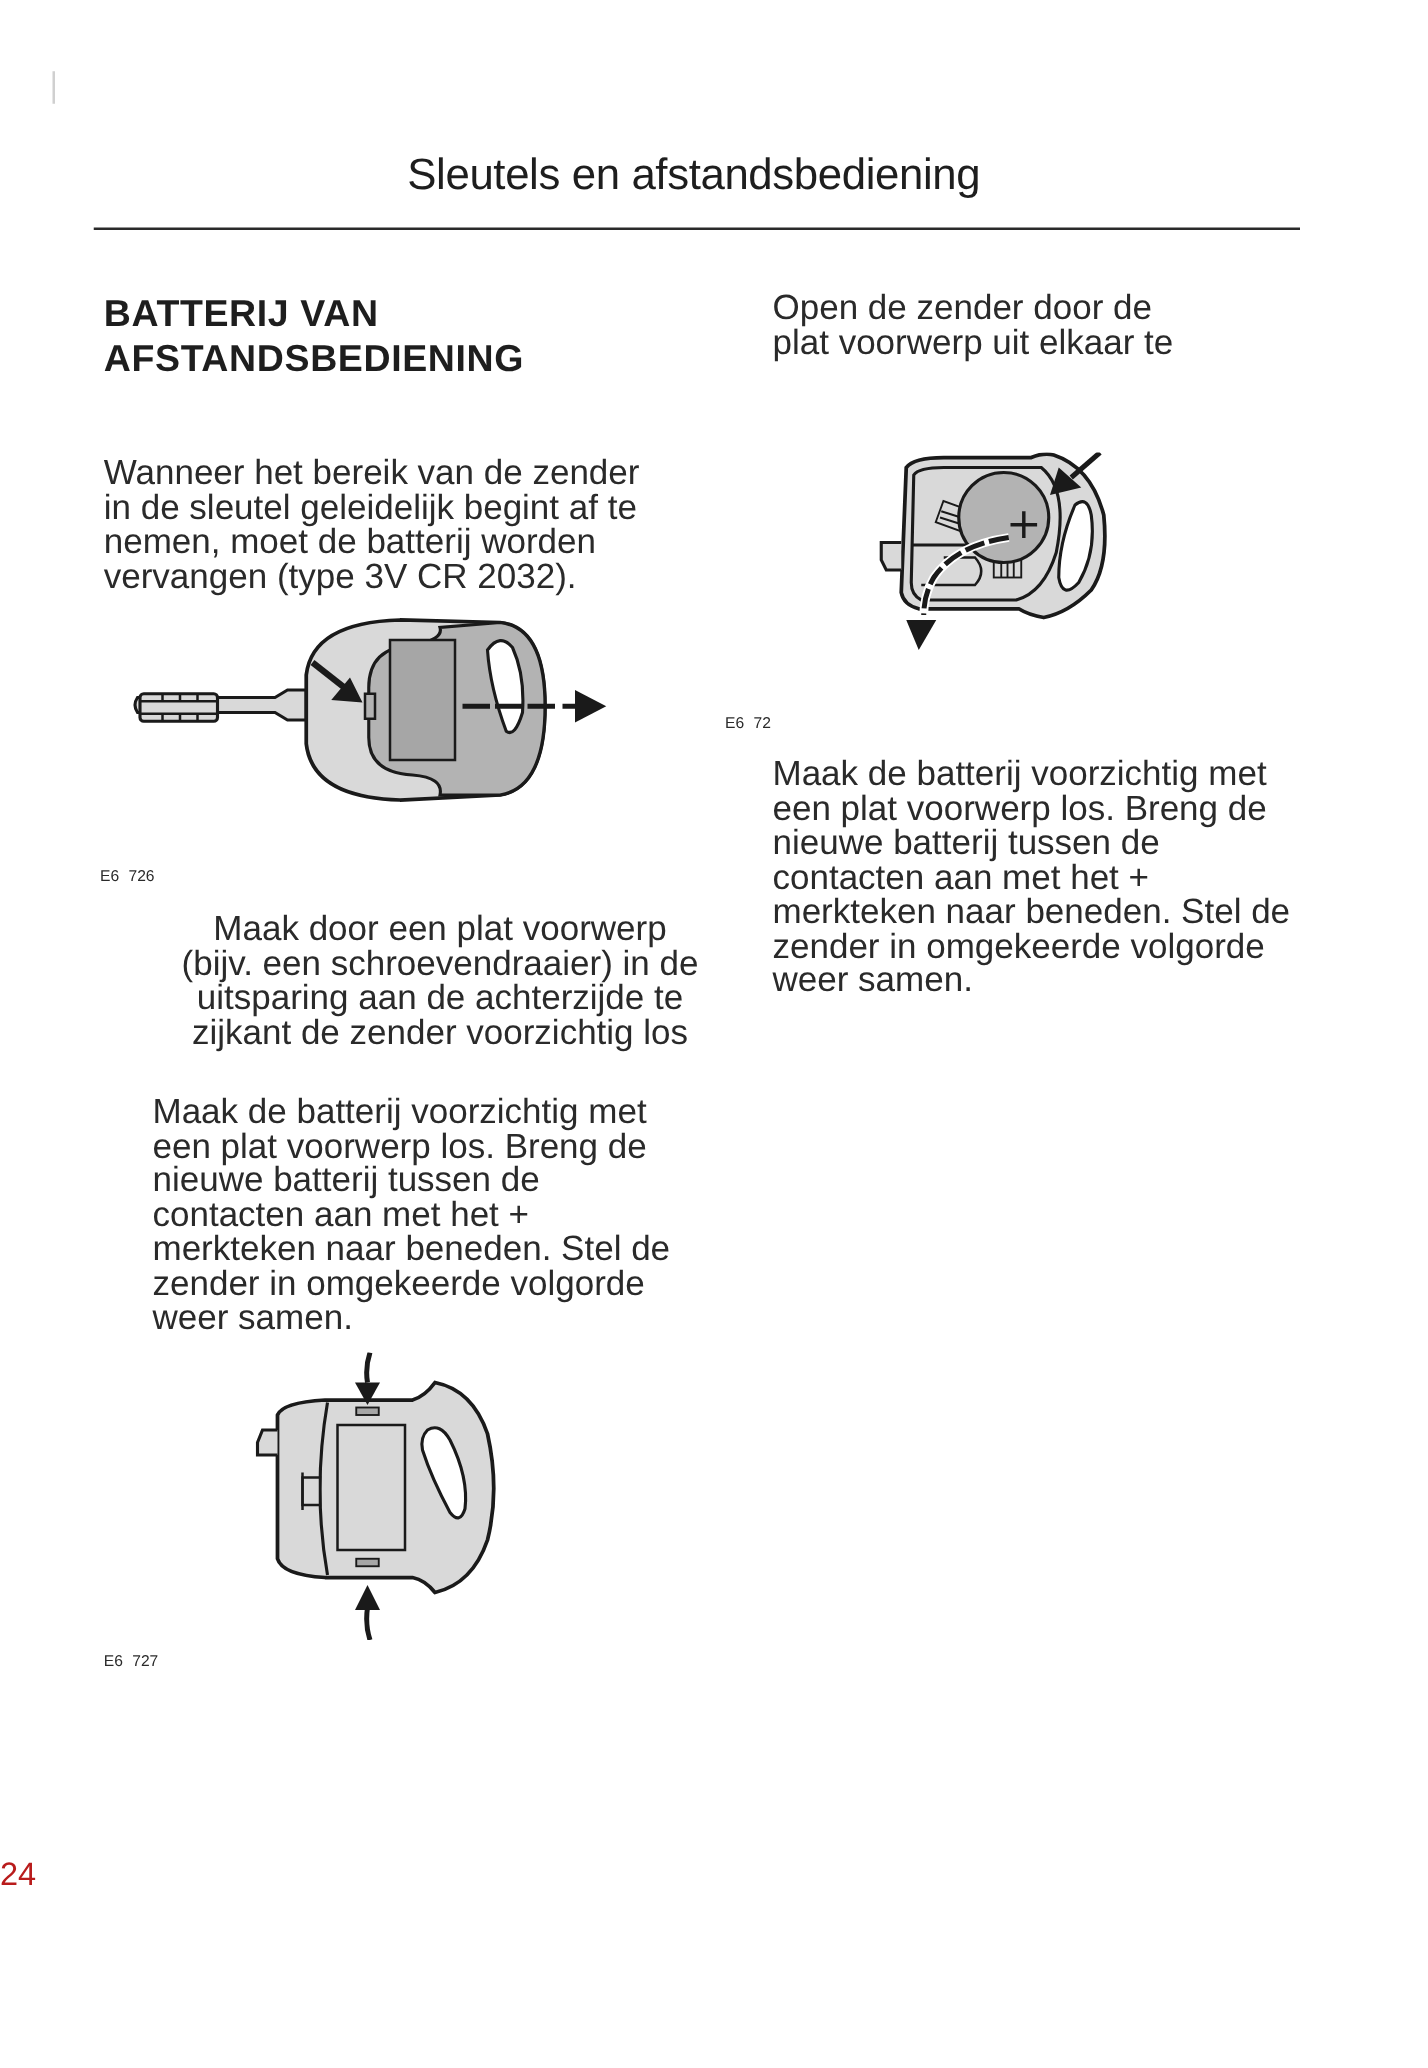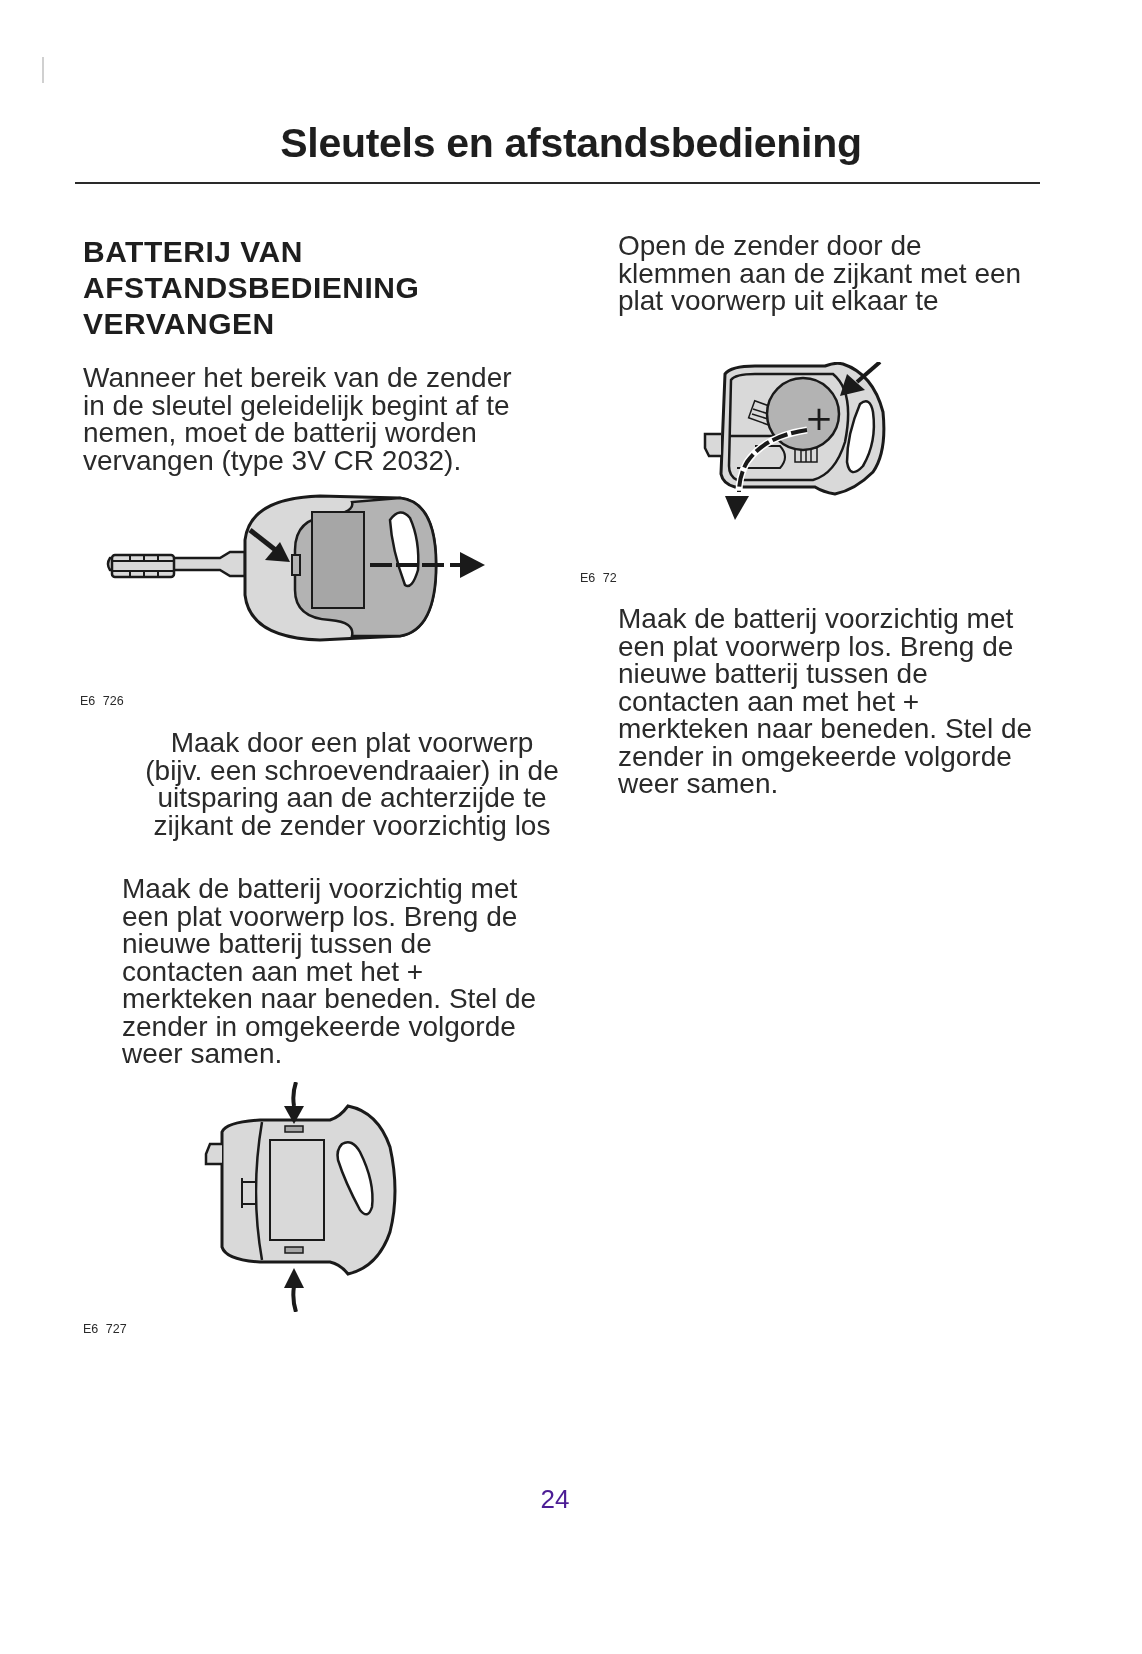--- a/index.html
+++ b/index.html
@@ -2,45 +2,44 @@
 <html><head>
   <meta charset="utf-8">
   <style>
     html, body { margin: 0; padding: 0; background: #ffffff; }
     body {
       width: 1142px; height: 1654px; position: relative; overflow: hidden;
       font-family: "Liberation Sans", "DejaVu Sans", sans-serif; color: #231f20;
     }
     .margin-mark { position: absolute; left: 42px; top: 57px; width: 2px; height: 26px; background: #d0d0d0; }
     .page-title {
-      position: absolute; left: 16px; width: 1110px; top: 120px; text-align: center;
-      font-size: 41px; font-weight: bold; letter-spacing: -0.3px; color: #1e1e1e;
+      position: absolute; left: 0; width: 1110px; top: 120px; text-align: center;
+      font-size: 35px; font-weight: normal; letter-spacing: -0.3px; color: #1e1e1e;
     }
     .title-rule { position: absolute; left: 75px; width: 965px; top: 182px; height: 2px; background: #2a2a2a; }
     .section-heading {
       position: absolute; left: 83px; top: 234px; width: 470px;
       font-size: 30px; font-weight: bold; line-height: 36px; letter-spacing: 0.5px; color: #1e1e1e;
     }
     .para { position: absolute; font-size: 28px; line-height: 27.5px; color: #2a2a2a; }
     .caption { position: absolute; font-size: 12.5px; color: #2a2a2a; word-spacing: 4px; }
     .figure { position: absolute; }
-    .page-number { position: absolute; left: 0; width: 1110px; top: 1484px; text-align: center; font-size: 26px; color: #4c1d95; }
+    .page-number { position: absolute; left: 0; width: 1110px; top: 1484px; text-align: left; font-size: 26px; color: #b91c1c; }
   </style>
 </head>
 <body>
 
 <div class="margin-mark"></div>
 
 <div class="page-title">Sleutels en afstandsbediening</div>
 <div class="title-rule"></div>
 
 <div class="section-heading">
   <div>BATTERIJ VAN</div>
   <div>AFSTANDSBEDIENING</div>
-  <div>VERVANGEN</div>
 </div>
 
 <div class="para" style="left:83px; top:364px; width:480px;">
   <div>Wanneer het bereik van de zender</div>
   <div>in de sleutel geleidelijk begint af te</div>
   <div>nemen, moet de batterij worden</div>
   <div>vervangen (type 3V CR 2032).</div>
 </div>
 
 <div class="figure" style="left:100px; top:490px; width:400px; height:160px;">
@@ -117,21 +116,20 @@
     <polygon points="94,42 84,24 104,24" fill="#1a1a1a"></polygon>
 
     <path d="M96,230 Q92,218 94,204" fill="none" stroke="#1a1a1a" stroke-width="4"></path>
     <polygon points="94,186 84,206 104,206" fill="#1a1a1a"></polygon>
   </svg>
 </div>
 <div class="caption" style="left:83px; top:1322px;">E6 727</div>
 
 <div class="para" style="left:618px; top:232px; width:460px;">
   <div>Open de zender door de</div>
-  <div>klemmen aan de zijkant met een</div>
   <div>plat voorwerp uit elkaar te</div>
 </div>
 
 <div class="figure" style="left:695px; top:362px; width:200px; height:168px;">
   <svg width="200" height="168" viewBox="0 0 200 168">
 
     <path d="M30,12 Q36,4 60,4 L130,4 Q140,0 148,2 Q178,12 188,50 Q192,90 178,110 Q160,128 140,132 Q128,130 120,125 L40,125 Q28,122 26,112 Z" fill="#d9d9d9" stroke="#1a1a1a" stroke-width="3"></path>
 
     <path d="M36,18 Q40,12 60,12 L138,12 Q160,30 150,80 Q140,112 118,118 L42,118 Q34,114 34,104 Z" fill="#d9d9d9" stroke="#1a1a1a" stroke-width="2.5"></path>
 

